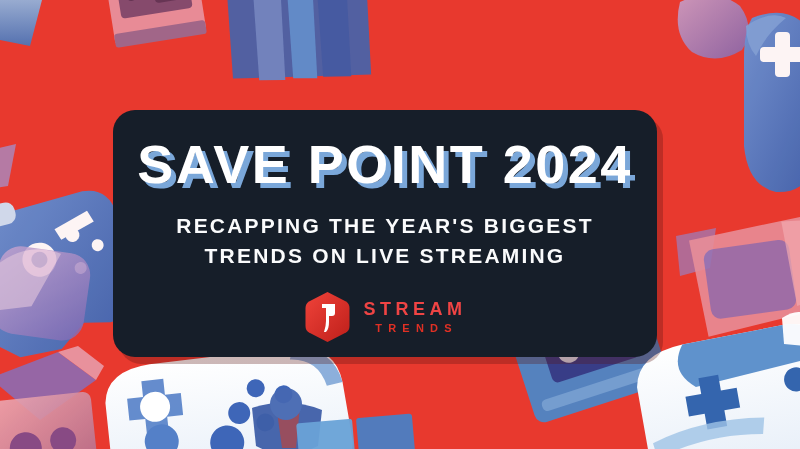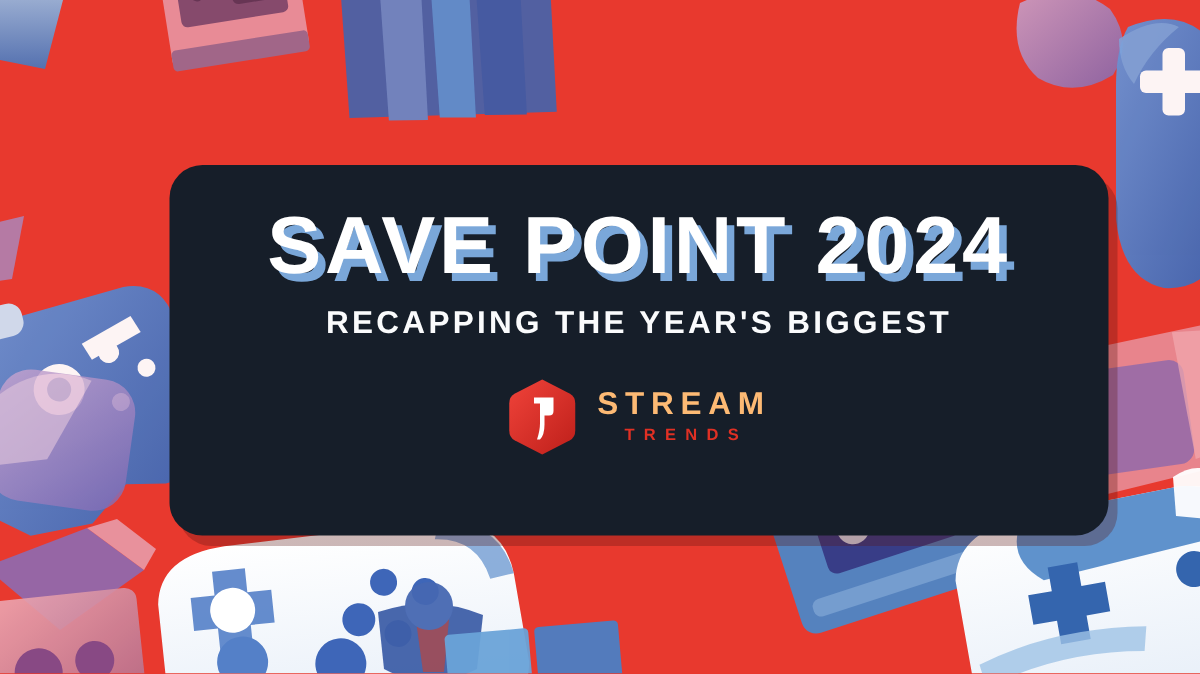--- a/index.html
+++ b/index.html
@@ -13,21 +13,21 @@
     background:#E8392E;
   }
 
   
   #artwork{position:absolute;inset:0;width:800px;height:449px;}
 
   
   .card{
     position:absolute;
     left:113px;top:110px;
-    width:626px;height:247px;
+    width:544px;height:247px;
     background:#161E29;
     border-radius:22px;
     box-shadow:6px 7px 0 rgba(90,20,15,.30);
     display:flex;flex-direction:column;
     align-items:center;justify-content:flex-start;
     z-index:5;
   }
 
   .title{
     margin-top:26px;
@@ -35,41 +35,41 @@
     font-weight:bold;
     letter-spacing:2.5px;
     color:#ffffff;
     line-height:1.05;
     white-space:nowrap;
     text-shadow:5px 5px 0 #7AA7D9;
     user-select:none;
   }
 
   .subtitle{
-    margin-top:8px;
+    margin-top:18px;
     text-align:center;
     font-size:21px;
     font-weight:bold;
     letter-spacing:2.2px;
     line-height:1.42;
     color:#FAFBFC;
   }
   .subtitle .l2{display:block;}
 
   
   .logo{
     margin-top:21px;
     display:flex;align-items:center;gap:13px;
   }
   .shield{
     position:relative;width:47px;height:52px;flex:none;
   }
   .wordmark{display:flex;flex-direction:column;line-height:1;}
   .wm-stream{
-    font-size:21px;font-weight:bold;color:#fdba74;
+    font-size:18px;font-weight:bold;color:#ef4444;
     letter-spacing:4.5px;
   }
   .wm-hatchet{
     margin-top:5px;
     font-size:11px;font-weight:bold;color:#E03024;
     letter-spacing:6.2px;
     text-align:center;
     padding-left:3px;
   }
 </style>
@@ -232,20 +232,21 @@
       <path d="M782 318 Q800 306 812 318 L806 346 L784 344 Z" fill="#FFFFFF"></path>
     </g>
   </svg>
 
   <div class="card">
 
     <div class="title">SAVE POINT 2024</div>
 
     <div class="subtitle">
       <span class="l1">RECAPPING THE YEAR'S BIGGEST</span>
+      <span class="l2">TRENDS ON LIVE STREAMING</span>
     </div>
 
     <div class="logo">
 
       <div class="shield">
         <svg viewBox="0 0 47 52" width="47" height="52">
           <defs>
             <linearGradient id="gShield" x1="0" y1="0" x2="1" y2="1">
               <stop offset="0%" stop-color="#F0433A"></stop>
               <stop offset="100%" stop-color="#BE1F1A"></stop>

